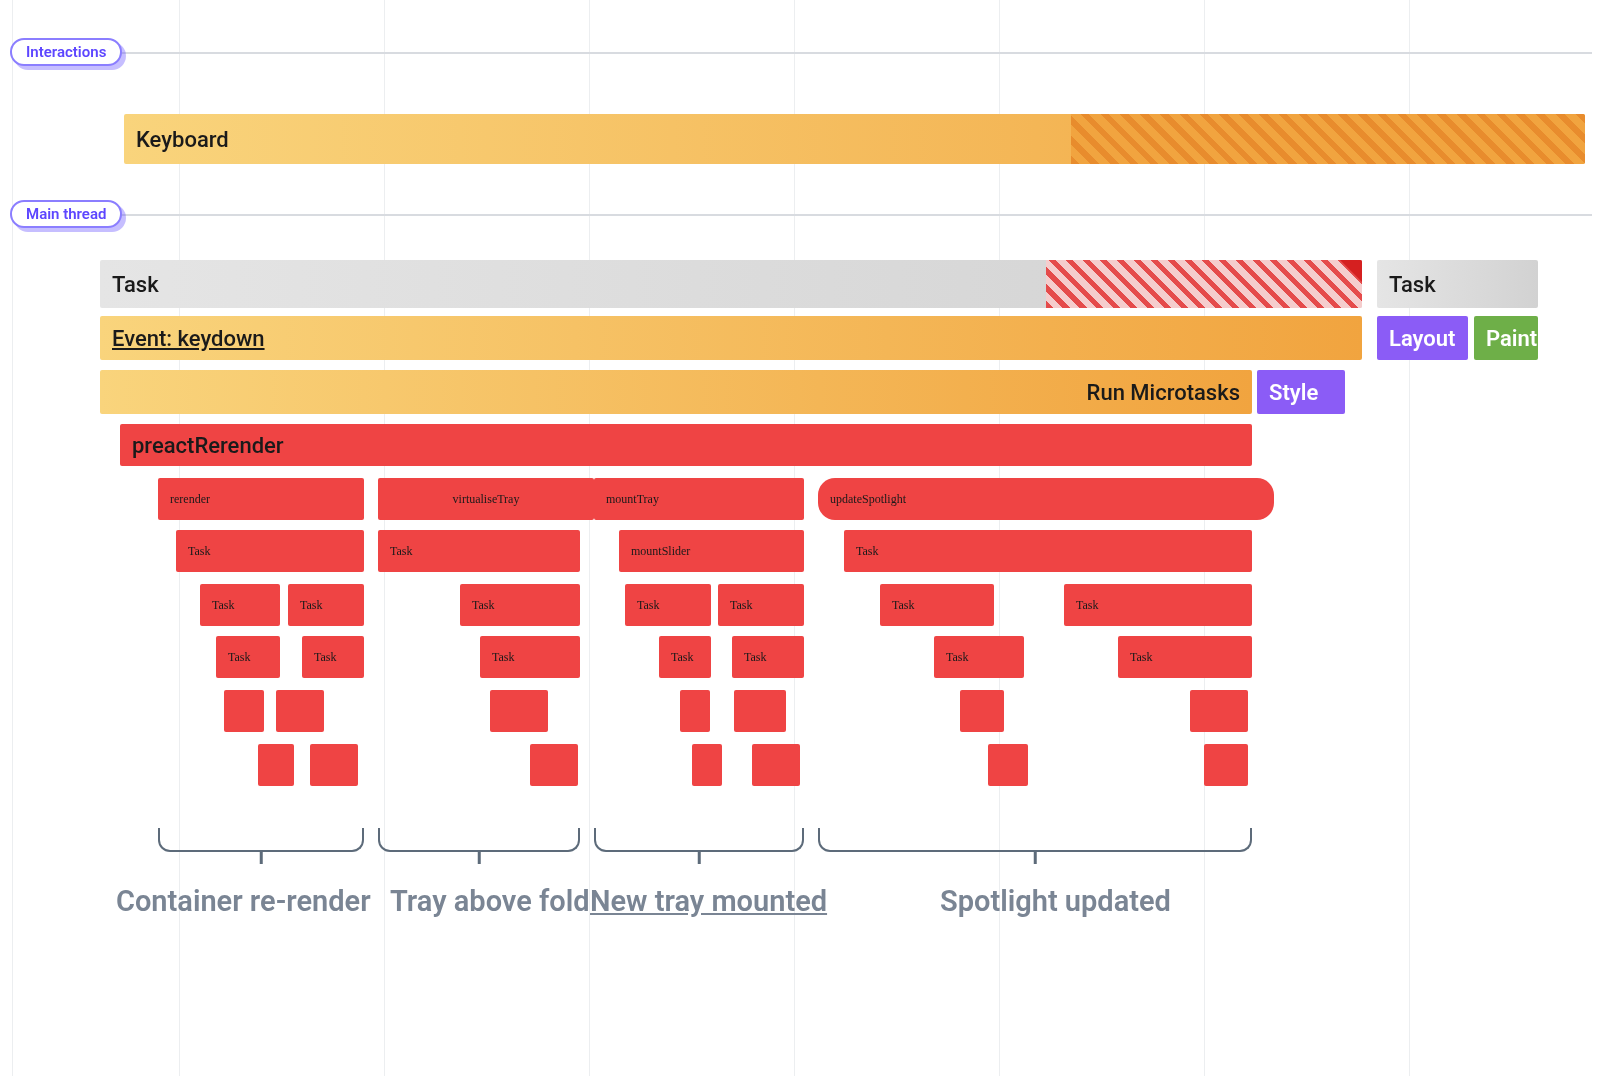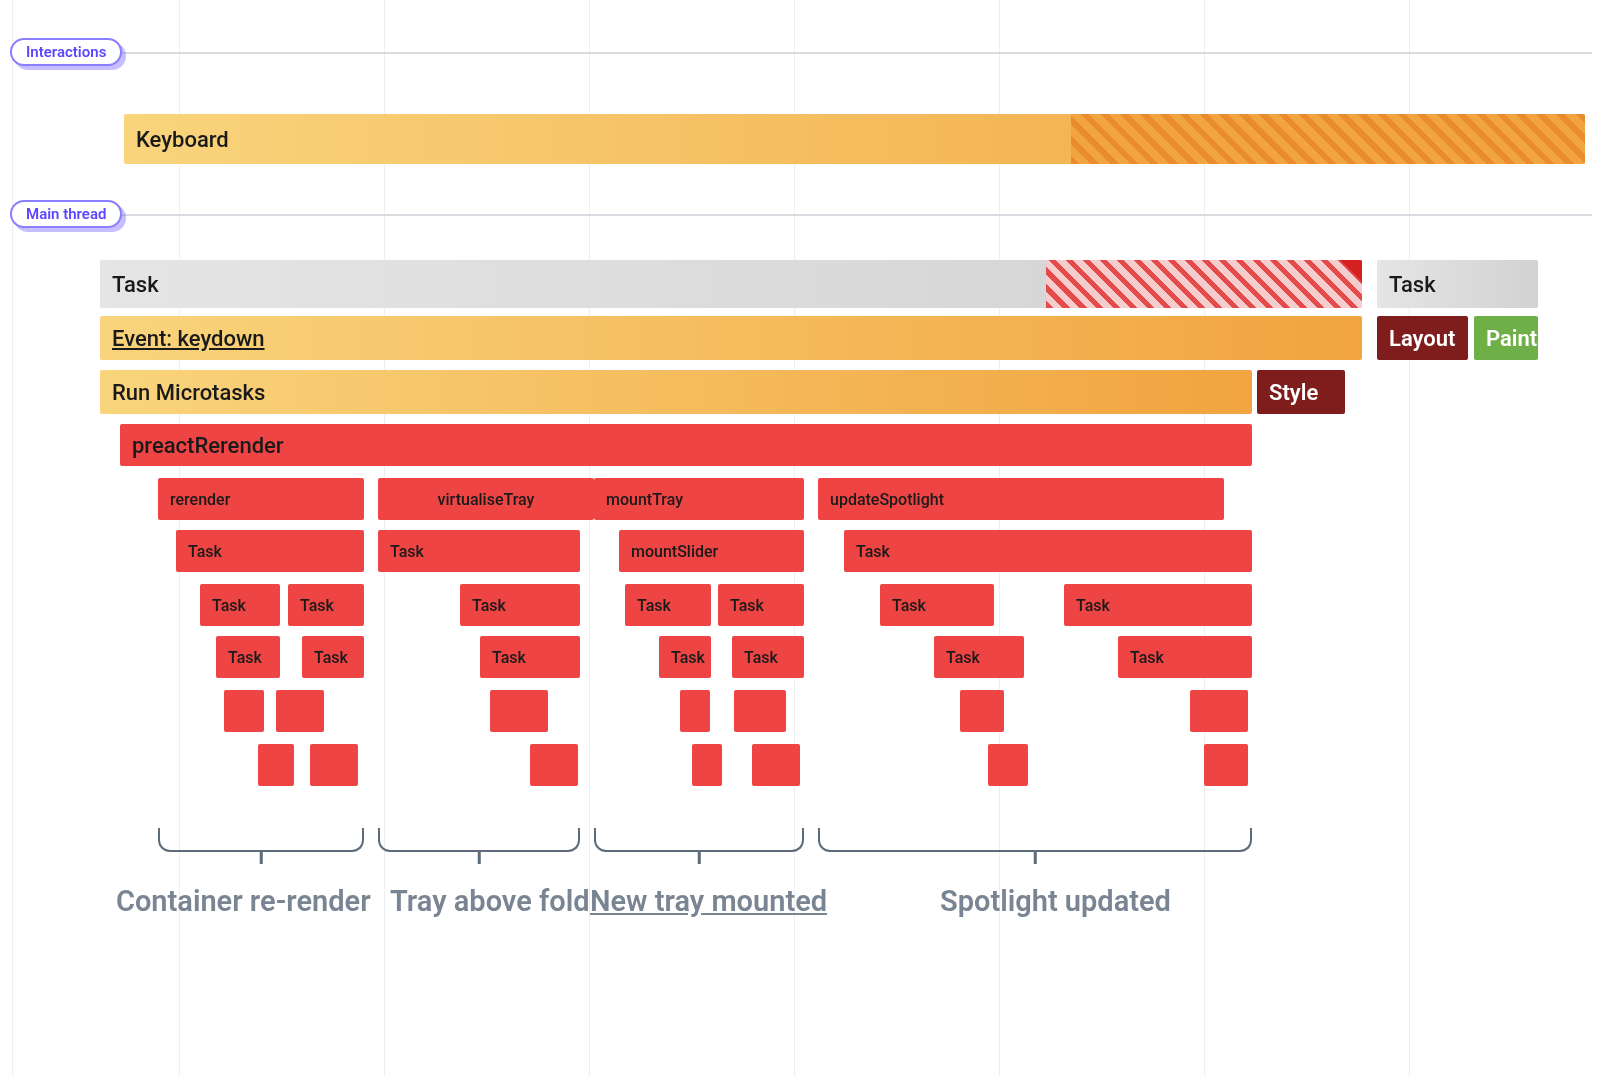--- a/index.html
+++ b/index.html
@@ -53,32 +53,32 @@
     display: flex;
     align-items: center;
     padding: 0 12px;
     font-size: 22px;
     font-weight: 500;
     color: #1a1a1a;
     border-radius: 2px;
     overflow: hidden;
     white-space: nowrap;
   }
-  .bar.small { font-size: 16px; }
+  .bar.small { font-size: 12px; font-family: Liberation Serif, serif; }
   .orange-grad {
     background: linear-gradient(90deg, #f9d47c 0%, #f1a43f 100%);
   }
   .gray-grad {
     background: linear-gradient(90deg, #e5e5e5 0%, #d2d2d2 100%);
   }
   .green {
     background: #ef4444;
   }
   .purple {
-    background: #7f1d1d;
+    background: #8b5cf6;
     color: #fff;
     font-weight: 600;
   }
   .paint-green {
     background: #6eaf48;
     color: #fff;
     font-weight: 600;
   }
   .hatch-orange {
     position: absolute;
@@ -178,41 +178,41 @@
 <div class="bar orange-grad" style="left:100px; top:316px; width:1262px; height:44px;text-decoration:underline;">
   <span>Event: keydown</span>
 </div>
 <div class="bar purple" style="left:1377px; top:316px; width:91px; height:44px;">
   <span>Layout</span>
 </div>
 <div class="bar paint-green" style="left:1474px; top:316px; width:64px; height:44px;">
   <span>Paint</span>
 </div>
 
-<div class="bar orange-grad" style="left:100px; top:370px; width:1152px; height:44px;">
+<div class="bar orange-grad" style="left:100px; top:370px; width:1152px; height:44px;justify-content:flex-end;">
   <span>Run Microtasks</span>
 </div>
 <div class="bar purple" style="left:1257px; top:370px; width:88px; height:44px;">
   <span>Style</span>
 </div>
 
 <div class="bar green" style="left:120px; top:424px; width:1132px;">
   <span>preactRerender</span>
 </div>
 
 <div class="bar green small" style="left:158px; top:478px; width:206px;">
   <span>rerender</span>
 </div>
 <div class="bar green small" style="left:378px; top:478px; width:216px;justify-content:center;">
   <span>virtualiseTray</span>
 </div>
 <div class="bar green small" style="left:594px; top:478px; width:210px;">
   <span>mountTray</span>
 </div>
-<div class="bar green small" style="left:818px; top:478px; width:406px;">
+<div class="bar green small" style="left:818px; top:478px; width:456px;border-radius:17px;">
   <span>updateSpotlight</span>
 </div>
 
 <div class="bar green small" style="left:176px; top:530px; width:188px;">
     <span>Task</span>
   </div>
 <div class="bar green small" style="left:378px; top:530px; width:202px;">
     <span>Task</span>
   </div>
 <div class="bar green small" style="left:619px; top:530px; width:185px;">

